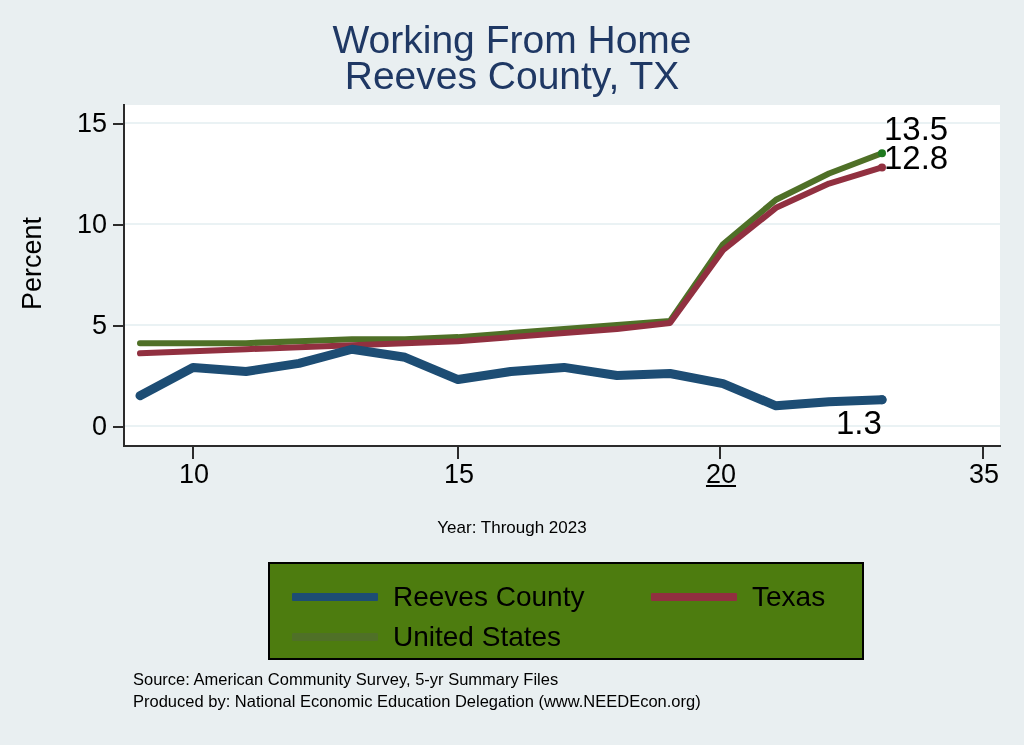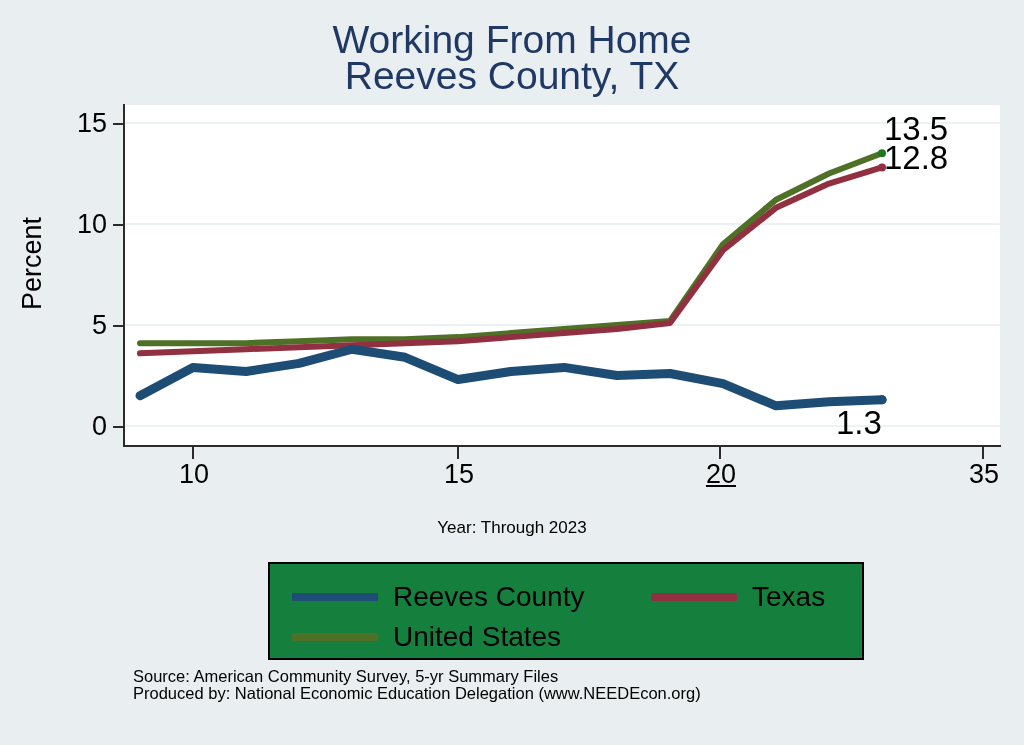--- a/index.html
+++ b/index.html
@@ -138,21 +138,21 @@
     white-space: nowrap;
   }
 
   
   .legend-box {
     position: absolute;
     left: 268px;
     top: 562px;
     width: 596px;
     height: 98px;
-    background: #15803d;
+    background: #4d7c0f;
     border: 2px solid #000000;
     box-sizing: border-box;
   }
   .legend-row {
     position: absolute;
     display: flex;
     align-items: center;
   }
   .legend-swatch {
     width: 86px;
@@ -168,21 +168,21 @@
     white-space: nowrap;
   }
 
   
   .footer {
     position: absolute;
     left: 133px;
     top: 668px;
     font-size: 16.5px;
     color: #000000;
-    line-height: 17px;
+    line-height: 22px;
     white-space: pre-line;
   }
 </style>
 </head>
 <body style="background: rgb(233, 239, 241);">
 
 <div id="stage">
 
   <div class="chart-title" style="color: rgb(31, 56, 100);">Working From Home
 Reeves County, TX</div>

